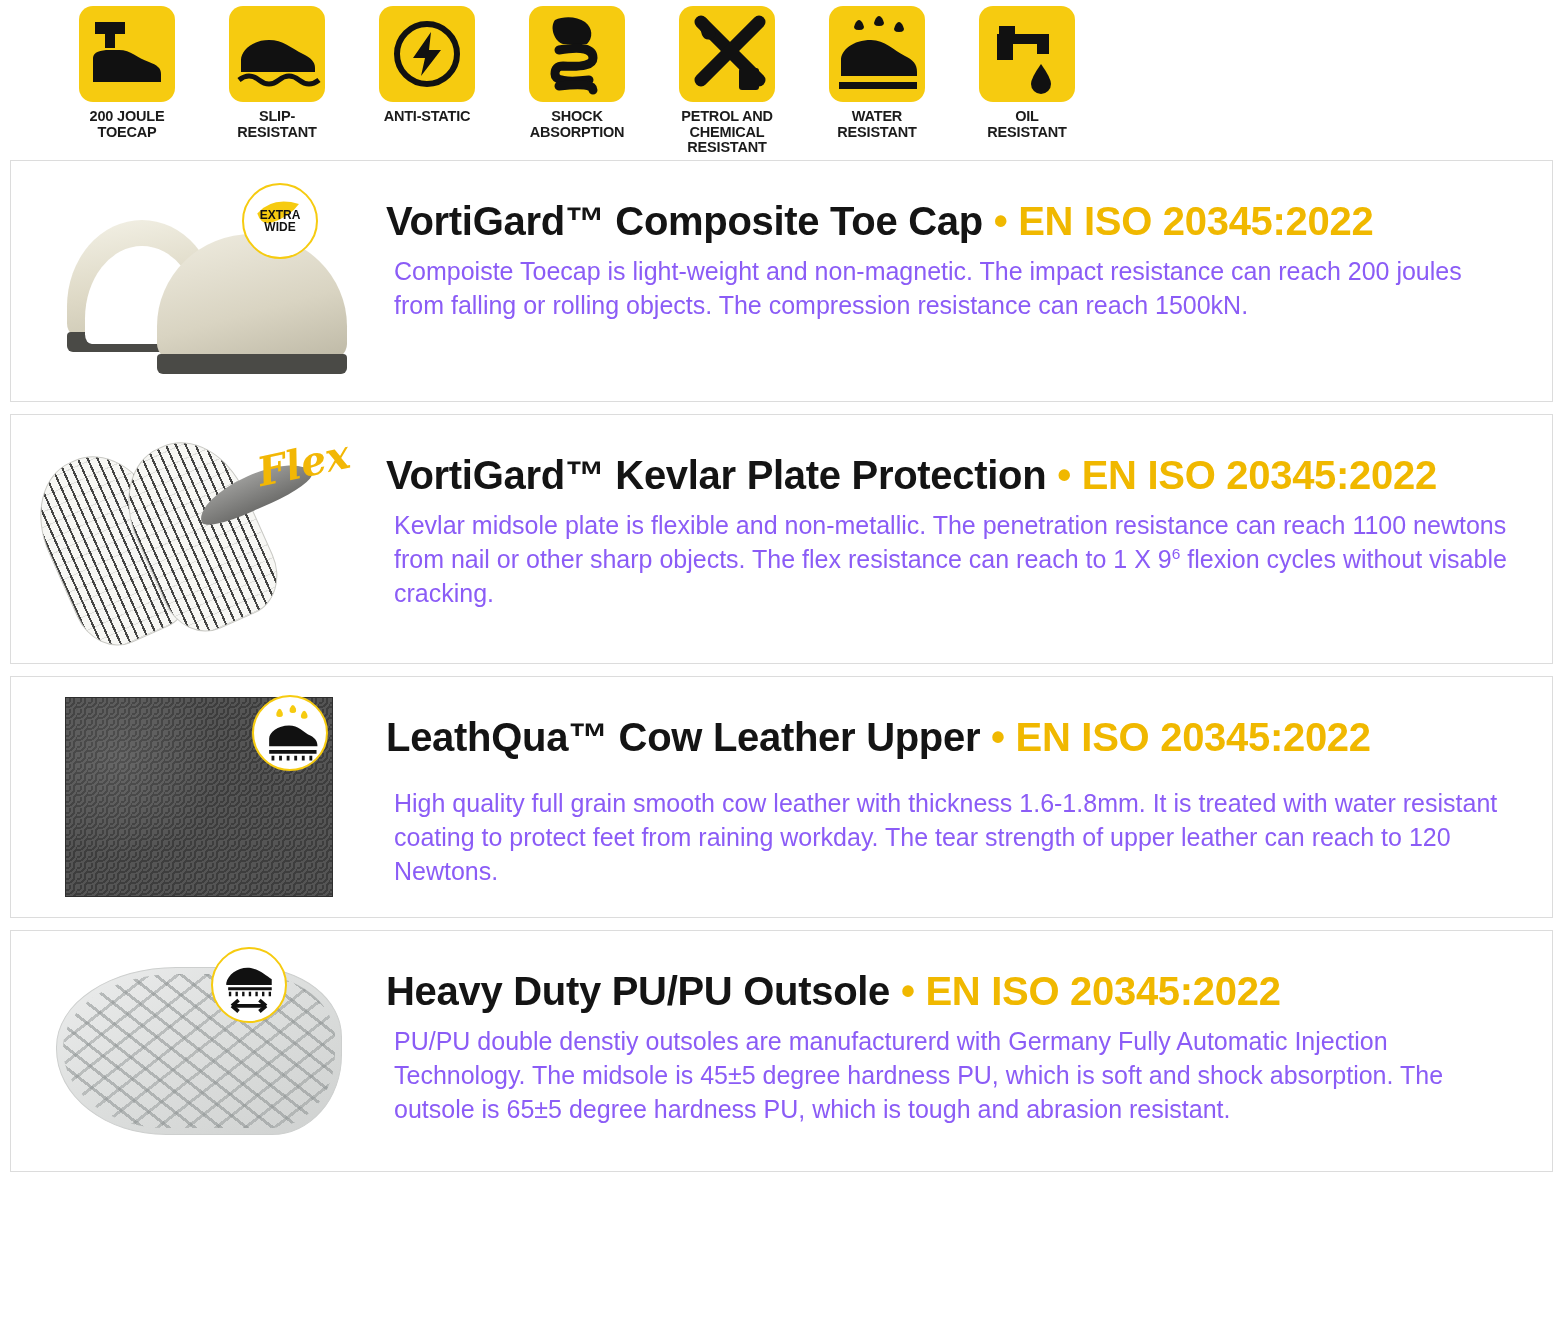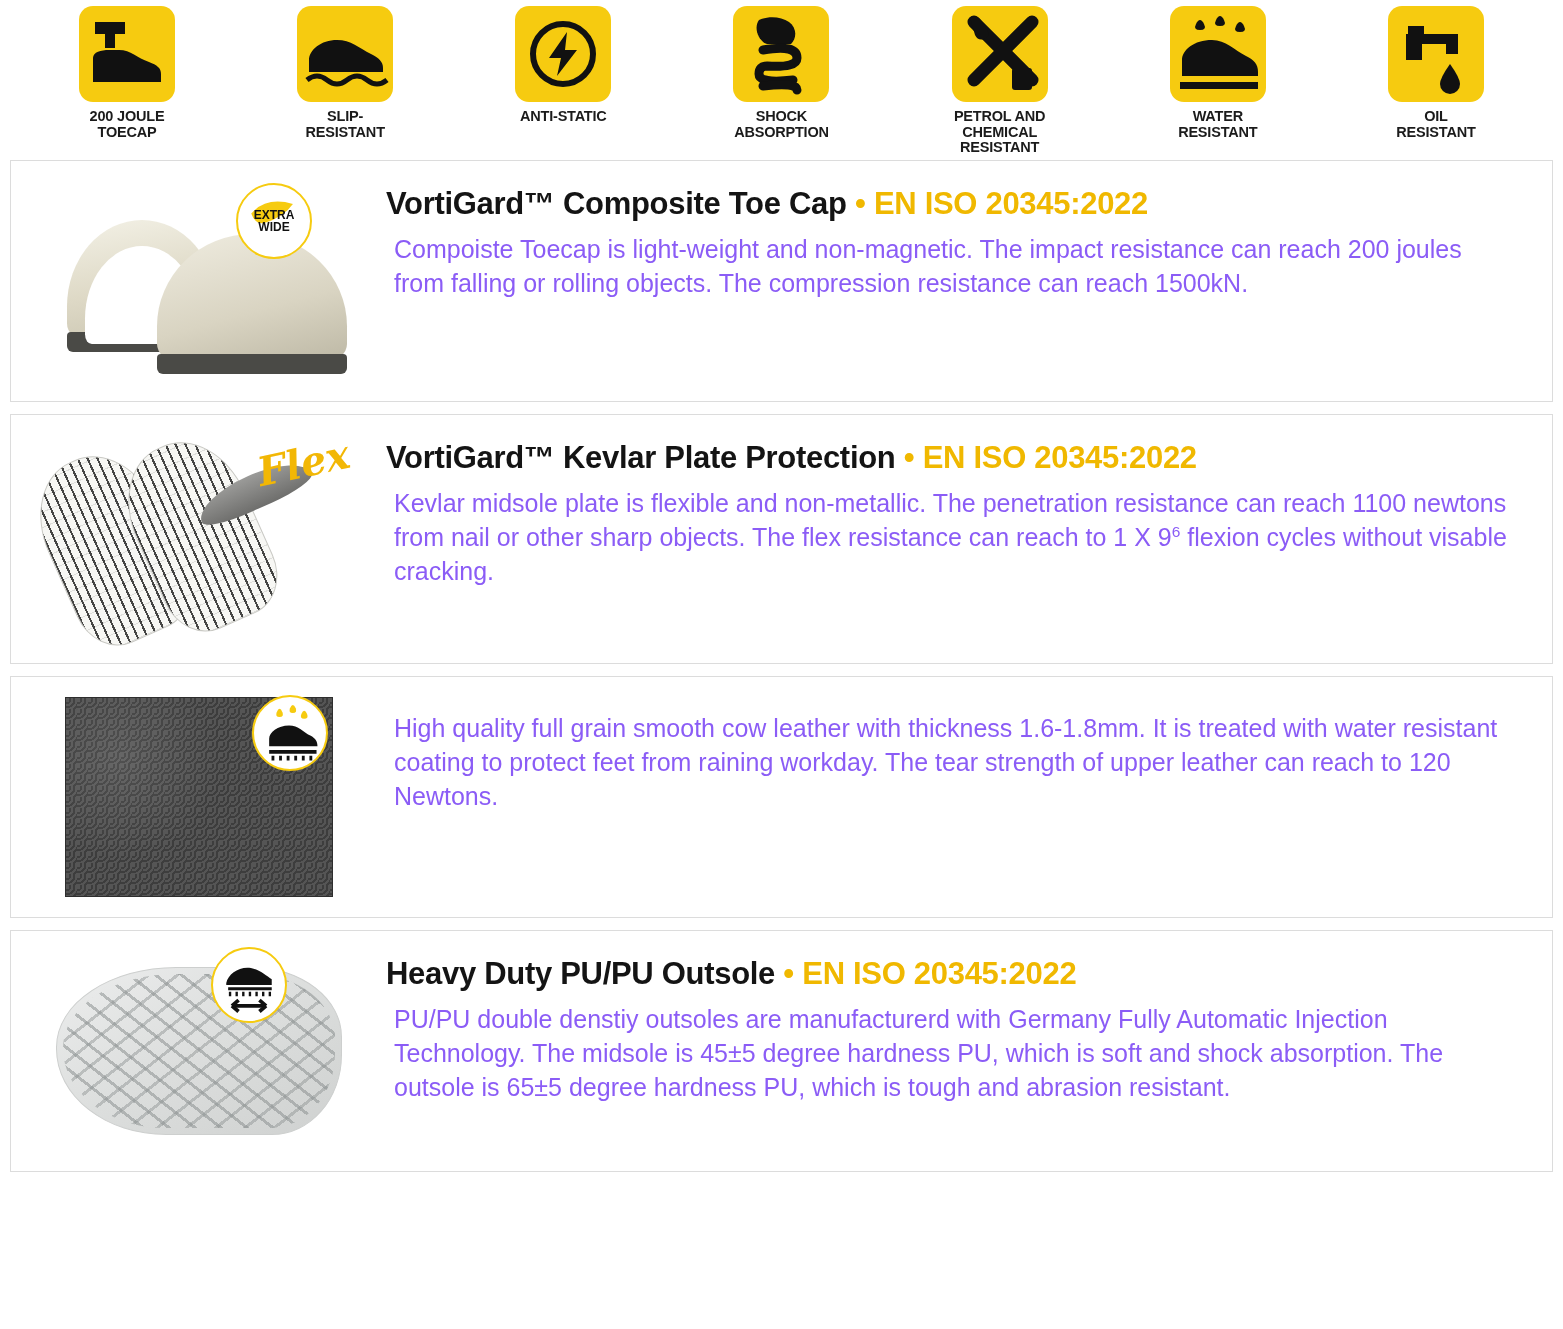--- a/index.html
+++ b/index.html
@@ -7,21 +7,20 @@
     margin: 0; padding: 0;
     width: 1563px;
     background: #ffffff;
     font-family: "Liberation Sans", sans-serif;
     color: #221f1f;
   }
 
   
   .icon-strip {
     display: flex;
-    justify-content: space-between;
     align-items: flex-start;
     padding: 6px 52px 0 52px;
     height: 160px;
   }
   .icon-cell {
     width: 150px;
     display: flex;
     flex-direction: column;
     align-items: center;
   }
@@ -61,24 +60,24 @@
     display: flex;
     align-items: center;
     justify-content: center;
     padding: 14px 0;
   }
   .card-body {
     flex: 1 1 auto;
     padding: 26px 30px 20px 0;
   }
   .card-title {
-    font-size: 31px;
+    font-size: 40px;
     font-weight: bold;
     line-height: 1.12;
-    margin: 0 0 10px 0;
+    margin: 12px 0 10px 0;
     color: #141414;
     letter-spacing: -0.3px;
   }
   .card-title .std { color: #f0b800; }
   .card-title .sep { color: #f0b800; }
   .card-text {
     font-size: 25px;
     line-height: 1.36;
     color: #8b5cf6;
     margin: 8px;
@@ -95,21 +94,21 @@
     width: 76px; height: 76px;
     border-radius: 50%;
     background: #ffffff;
     border: 2px solid #f6cb10;
     display: flex;
     align-items: center;
     justify-content: center;
     flex-direction: column;
   }
   .round-badge.extrawide {
-    top: 22px; right: 74px;
+    top: 22px; right: 68px;
     background: #ffffff;
   }
   .badge-text {
     font-size: 12px;
     font-weight: bold;
     text-align: center;
     line-height: 1.0;
     color: #111;
     position: relative;
     z-index: 2;
@@ -342,20 +341,25 @@
           <path d="M24 16 q3 -7 6 0 q2 5 -3 5 q-5 0 -3 -5 Z" fill="#f6cb10"></path>
           <path d="M38 12 q3 -7 6 0 q2 5 -3 5 q-5 0 -3 -5 Z" fill="#f6cb10"></path>
           <path d="M50 18 q3 -7 6 0 q2 5 -3 5 q-5 0 -3 -5 Z" fill="#f6cb10"></path>
           <path d="M16 44 C16 37 25 30 37 30 C47 30 52 37 60 41 C65 44 67 47 67 52 L16 52 Z" fill="#111"></path>
           <path d="M16 58 h50" stroke="#111" stroke-width="4"></path>
           <path d="M20 62 v5 M28 62 v5 M36 62 v5 M44 62 v5 M52 62 v5 M60 62 v5" stroke="#111" stroke-width="3"></path>
         </svg>
       </div>
     </div>
     <div class="card-body">
+      <h2 class="card-title">
+        <span>LeathQua™ Cow Leather Upper</span>
+        <span class="sep">•</span>
+        <span class="std">EN ISO 20345:2022</span>
+      </h2>
       <p class="card-text">High quality full grain smooth cow leather with thickness 1.6-1.8mm. It is treated with water resistant coating to protect feet from raining workday. The tear strength of upper leather can reach to 120 Newtons.</p>
     </div>
   </div>
 
   <div class="card">
     <div class="card-media">
       <div class="outsole">
         <div class="tread"></div>
       </div>
       <div class="round-badge flex-badge">

